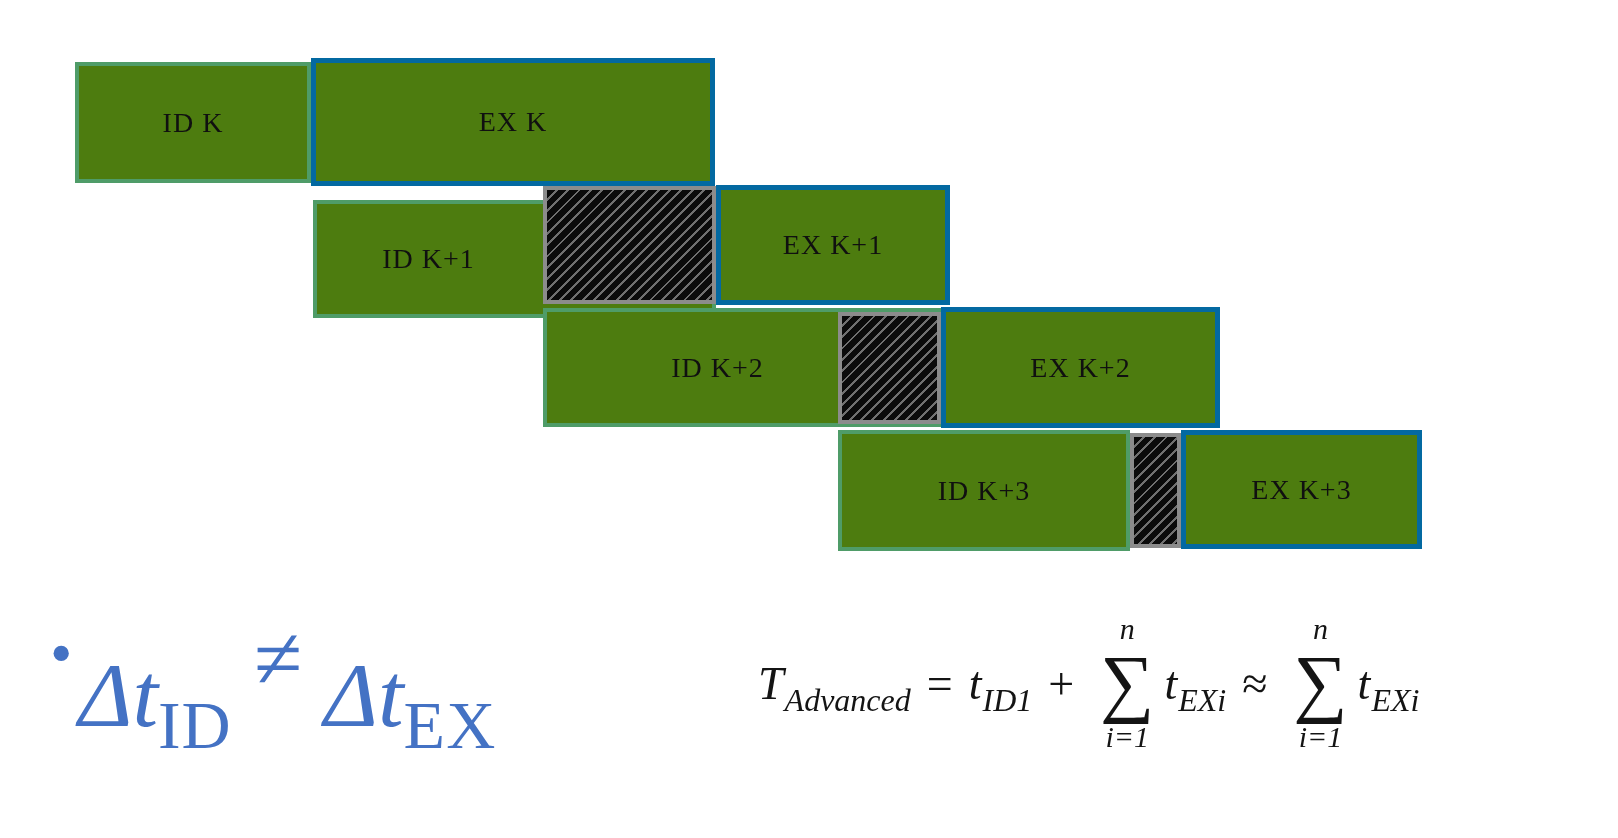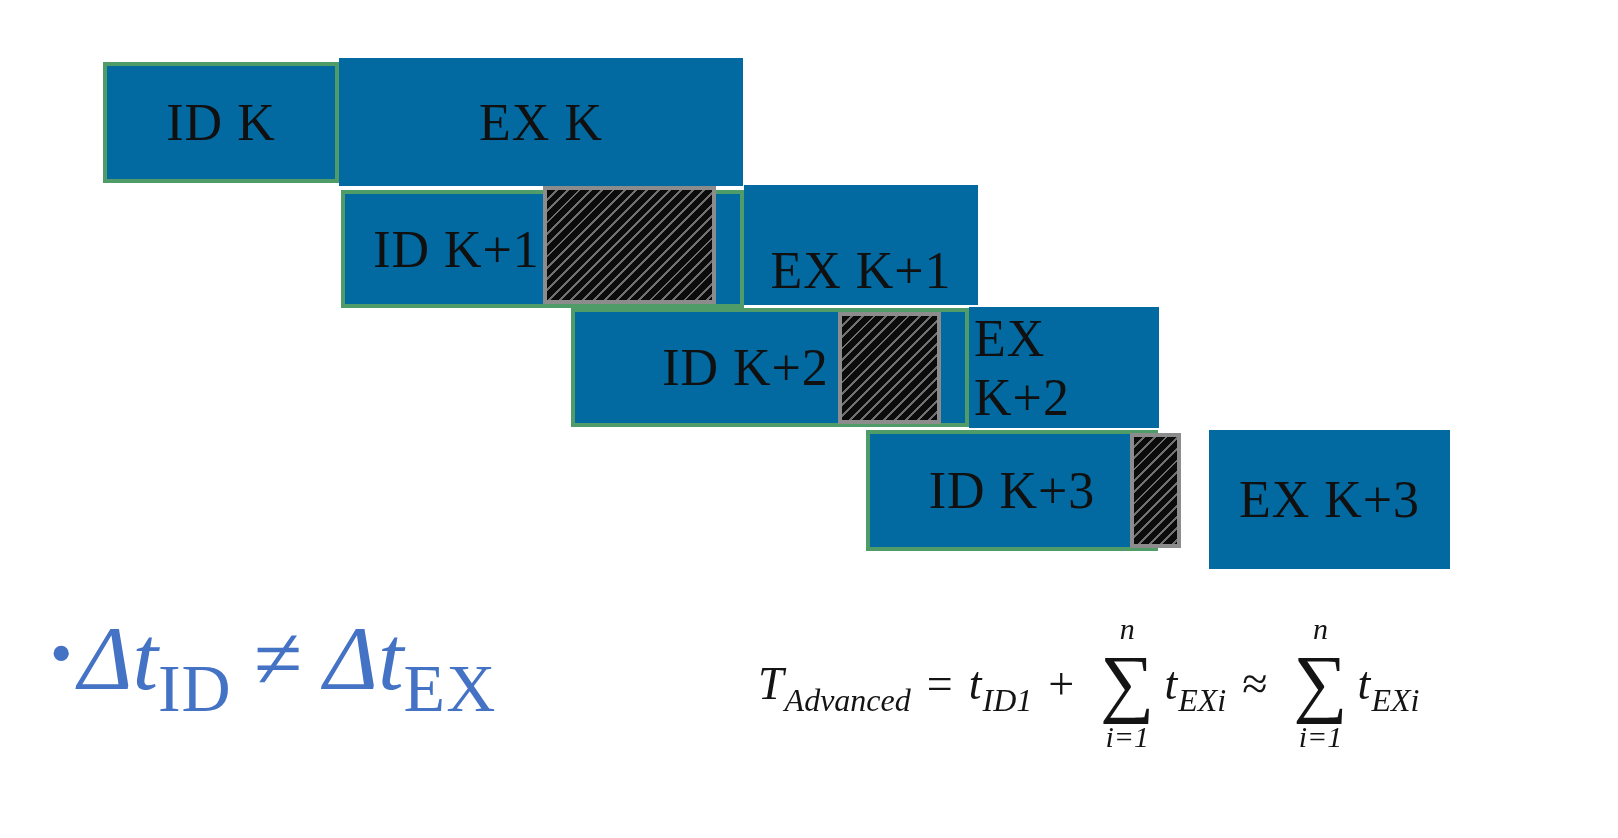--- a/index.html
+++ b/index.html
@@ -5,57 +5,57 @@
   * { margin:0; padding:0; box-sizing:border-box; }
   html,body { background:#ffffff; }
   body {
     width:1618px; height:838px; position:relative; overflow:hidden;
     font-family:"Liberation Serif", serif; color:#111;
   }
   .slide { position:absolute; inset:0; }
 
   
   .box {
-    position:absolute; background:#0369a1;
+    position:absolute; background:#4d7c0f;
     display:flex; align-items:center; justify-content:center;
-    font-size:52px; color:#101010; letter-spacing:1px;margin-left:28px;
+    font-size:28px; color:#101010; letter-spacing:1px;
   }
   .id-box { border:4px solid #4f9c68; }
   .ex-box { border:5px solid #0369a1; }
 
   .hatch {
     position:absolute;
     border:4px solid #8c8c8c;
     background:repeating-linear-gradient(135deg, #0b0b0b 0px, #0b0b0b 6px, #707070 6px, #707070 8px);
   }
 
   
   #id-k  { left:75px;  top:62px;  width:236px; height:121px; }
   #ex-k  { left:311px; top:58px;  width:404px; height:128px; }
 
-  #id-k1 { left:313px; top:190px; width:403px; height:118px; padding-right:172px; }
+  #id-k1 { left:313px; top:200px; width:403px; height:118px; padding-right:172px; }
   #hatch-1 { left:543px; top:186px; width:173px; height:118px; }
-  #ex-k1 { left:716px; top:185px; width:234px; height:120px;align-items:flex-end; }
+  #ex-k1 { left:716px; top:185px; width:234px; height:120px; }
 
   #id-k2 { left:543px; top:308px; width:398px; height:119px; padding-right:49px; }
   #hatch-2 { left:838px; top:312px; width:103px; height:112px; }
-  #ex-k2 { left:941px; top:307px; width:190px; height:121px; }
+  #ex-k2 { left:941px; top:307px; width:279px; height:121px; }
 
   #id-k3 { left:838px; top:430px; width:292px; height:121px;justify-content:center; }
   #hatch-3 { left:1130px; top:433px; width:51px; height:115px; }
-  #ex-k3 { left:1181px; top:430px; width:241px; height:139px; }
+  #ex-k3 { left:1181px; top:430px; width:241px; height:119px; }
 
   
   .bullet-line {
     position:absolute; left:50px; top:608px;
     display:flex; align-items:flex-start;
     color:#4472c4;
   }
   .bullet-dot { font-size:64px; line-height:1; margin:14px 6px 0 0; }
-  .delta-term { font-size:92px; line-height:1.1; font-style:italic; display:inline-flex; align-items:baseline; }
+  .delta-term { font-size:92px; line-height:1.1; font-style:italic; display:inline-flex; align-items:baseline;margin-top:37px; }
   .delta-term .dsub { font-size:68px; font-style:normal; transform:translateY(22px); letter-spacing:1px;text-align:right; }
   .neq { font-size:88px; line-height:1.15; margin:0 22px; font-style:normal; }
 
   
   .formula {
     position:absolute; left:758px; top:588px; height:190px;
     display:flex; align-items:center; color:#141414;
   }
   .term { font-size:46px; font-style:italic; display:inline-flex; align-items:baseline; white-space:nowrap; }
   .term .tsub { font-size:32px; font-style:italic; transform:translateY(12px); margin-left:1px; }

